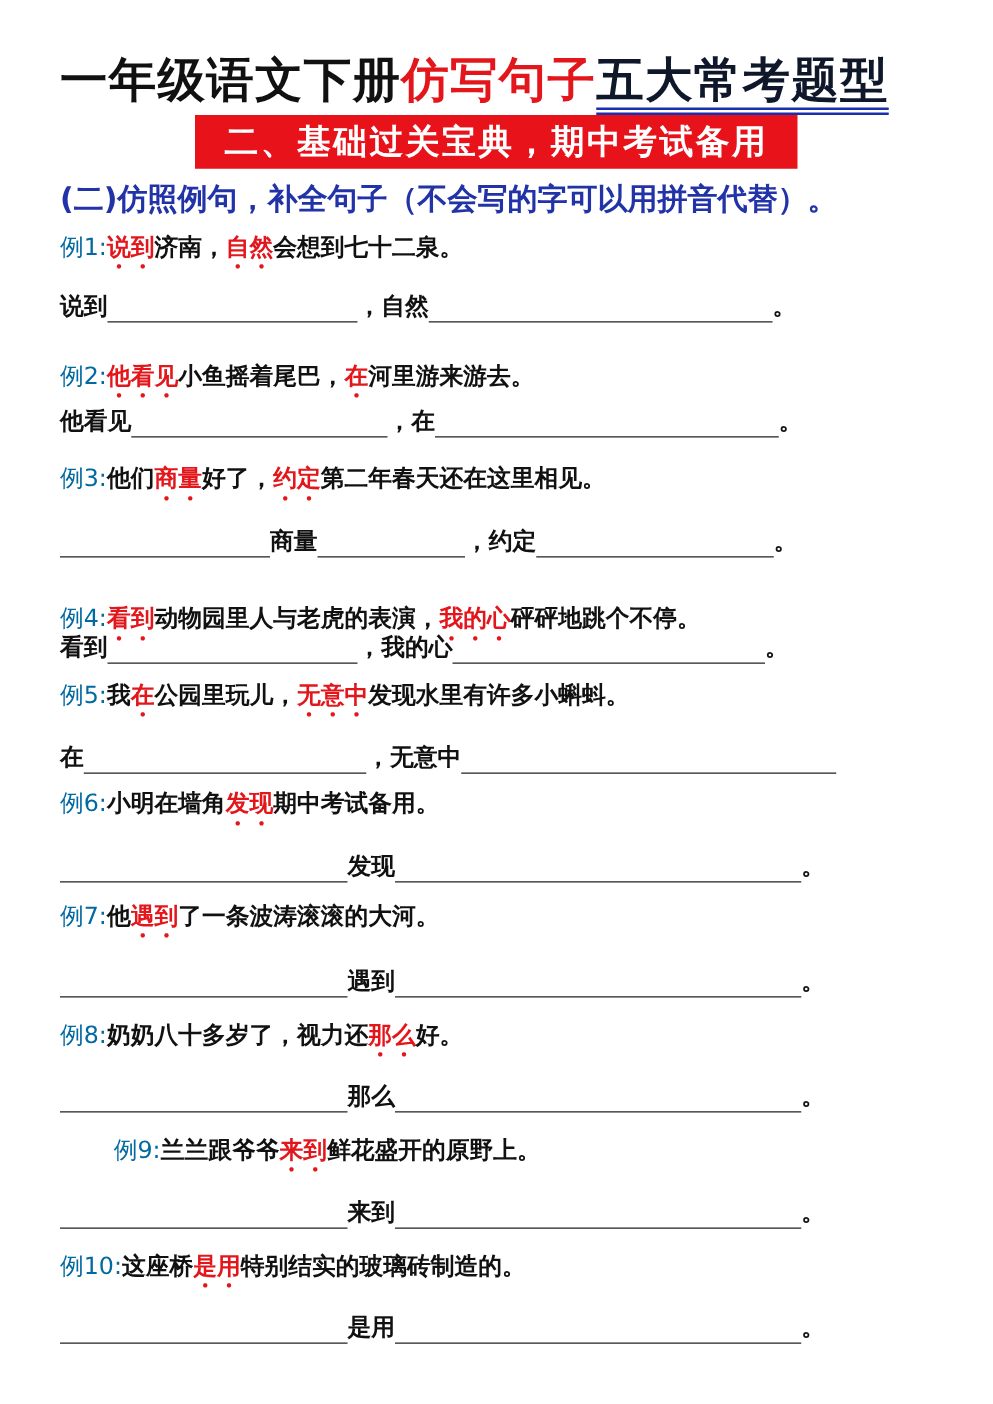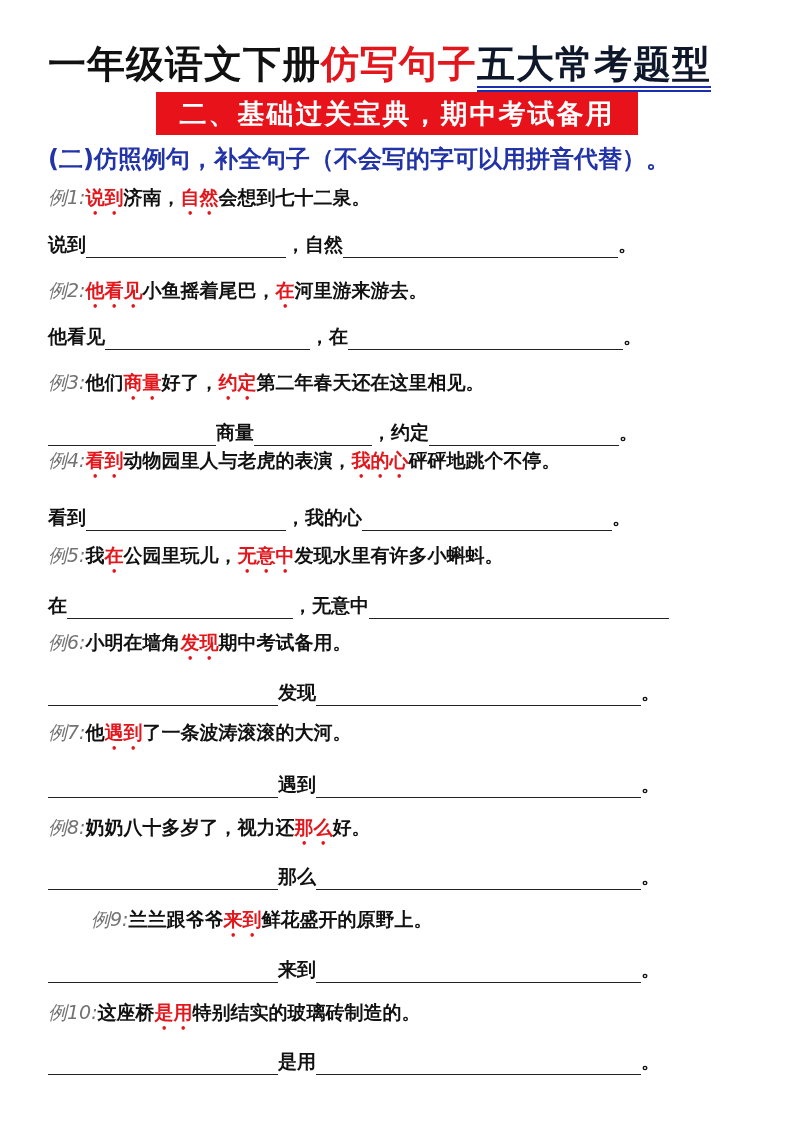--- a/index.html
+++ b/index.html
@@ -9,21 +9,21 @@
            letter-spacing:1px; white-space:nowrap; line-height:52px; }
   .title .t-black { color:#111;margin-top:19px; }
   .title .t-red { color:#e3161c; }
   .title .t-blue { color:#0f172a; border-bottom:6px double #1a2fb0; padding-bottom:0px; }
   .banner { position:absolute; left:156px; top:92px; width:482px; height:43px;
             background:#e8121a; color:#fff; font-size:27px; font-weight:bold;
             text-align:center; line-height:43px; letter-spacing:2px; }
   .instruction { position:absolute; left:48px; top:143px; font-size:24px; font-weight:bold;
                  color:#2233a8; white-space:nowrap; }
   .ex { position:absolute; left:48px; font-size:19px; font-weight:bold; white-space:nowrap; }
-  .ex .lbl { color:#737373; font-weight:normal;font-style:italic; }
+  .ex .lbl { color:#0369a1; font-weight:normal; }
   .ex .kw { color:#e3161c; text-emphasis:dot #e3161c; -webkit-text-emphasis:dot #e3161c;
             text-emphasis-position:under; -webkit-text-emphasis-position:under; }
   .fill { position:absolute; left:48px; font-size:19px; font-weight:bold; white-space:nowrap;
           display:flex; align-items:flex-end; height:28px; }
   .blank { display:inline-block; border-bottom:1.5px solid #222; height:22px; }
   .seg { display:inline-block; }
 </style>
 </head>
 <body>
 
@@ -37,38 +37,38 @@
 
 <div id="exercises">
     <div class="ex" style="top: 185px;"><span class="lbl">例1:</span><span class="kw">说到</span><span>济南，</span><span class="kw">自然</span><span>会想到七十二泉。</span></div>
     <div class="fill" style="top: 230px;">
       <span class="seg">说到</span>
       <span class="blank" style="width: 200px;"></span>
       <span class="seg">，自然</span>
       <span class="blank" style="width: 275px;"></span>
       <span class="seg">。</span>
     </div>
-    <div class="ex" style="top: 278px;"><span class="lbl">例2:</span><span class="kw">他看见</span><span>小鱼摇着尾巴，</span><span class="kw">在</span><span>河里游来游去。</span></div>
+    <div class="ex" style="top: 288px;"><span class="lbl">例2:</span><span class="kw">他看见</span><span>小鱼摇着尾巴，</span><span class="kw">在</span><span>河里游来游去。</span></div>
     <div class="fill" style="top: 322px;">
       <span class="seg">他看见</span>
       <span class="blank" style="width: 205px;"></span>
       <span class="seg">，在</span>
       <span class="blank" style="width: 275px;"></span>
       <span class="seg">。</span>
     </div>
     <div class="ex" style="top: 370px;"><span class="lbl">例3:</span><span>他们</span><span class="kw">商量</span><span>好了，</span><span class="kw">约定</span><span>第二年春天还在这里相见。</span></div>
     <div class="fill" style="top: 418px;">
       <span class="blank" style="width: 168px;"></span>
       <span class="seg">商量</span>
       <span class="blank" style="width: 118px;"></span>
       <span class="seg">，约定</span>
       <span class="blank" style="width: 190px;"></span>
       <span class="seg">。</span>
     </div>
-    <div class="ex" style="top: 448px;"><span class="lbl">例4:</span><span class="kw">看到</span><span>动物园里人与老虎的表演，</span><span class="kw">我的心</span><span>砰砰地跳个不停。</span></div>
+    <div class="ex" style="top: 482px;"><span class="lbl">例4:</span><span class="kw">看到</span><span>动物园里人与老虎的表演，</span><span class="kw">我的心</span><span>砰砰地跳个不停。</span></div>
     <div class="fill" style="top: 503px;">
       <span class="seg">看到</span>
       <span class="blank" style="width: 200px;"></span>
       <span class="seg">，我的心</span>
       <span class="blank" style="width: 250px;"></span>
       <span class="seg">。</span>
     </div>
     <div class="ex" style="top: 543px;"><span class="lbl">例5:</span><span>我</span><span class="kw">在</span><span>公园里玩儿，</span><span class="kw">无意中</span><span>发现水里有许多小蝌蚪。</span></div>
     <div class="fill" style="top: 591px;">
       <span class="seg">在</span>

